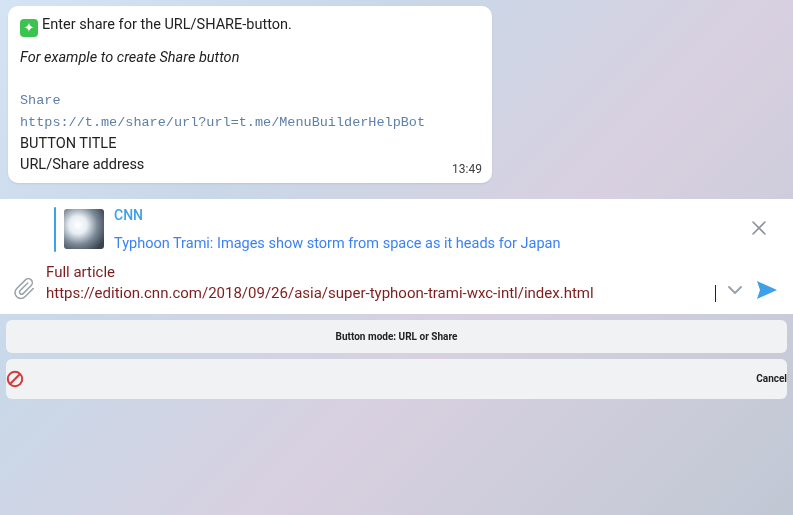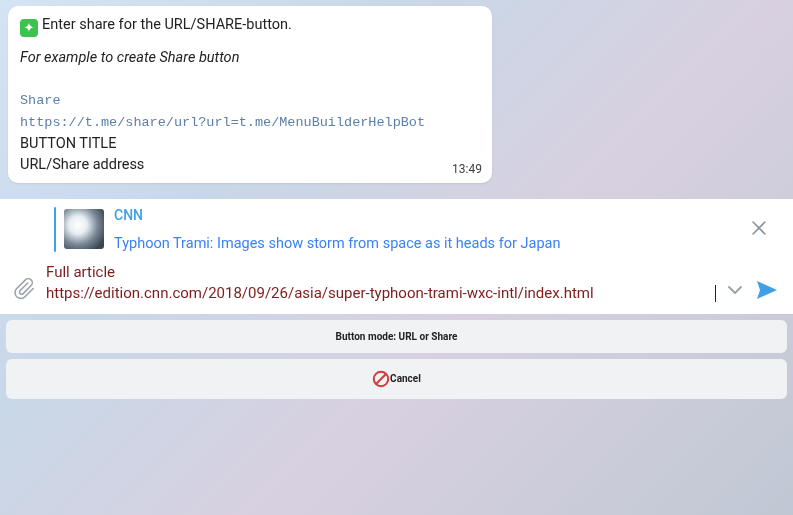--- a/index.html
+++ b/index.html
@@ -103,21 +103,21 @@
   text-align: center;
   padding: 11px 0;
   font-size: 10px;
   font-weight: 700;
   color: #222;
   cursor: pointer;
 }
 .btn-cancel {
   display: flex;
   align-items: center;
-  justify-content: center;
+  justify-content: space-between;
 }
 .btn-cancel .no-sign {
   display:inline-flex; align-items:center; justify-content:center;
 }
 </style>
 </head>
 <body>
 
 <div class="chat-area">
   <div class="msg-bubble">

